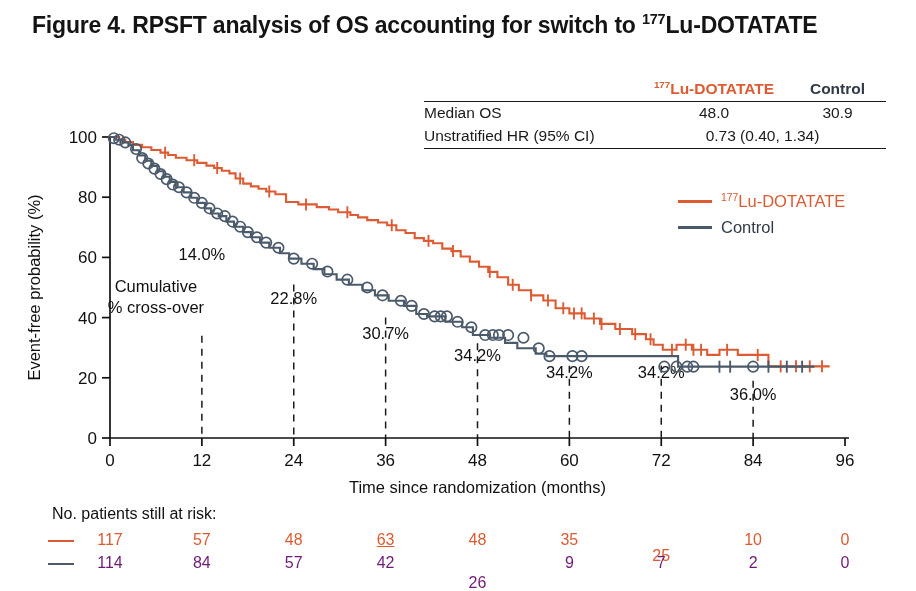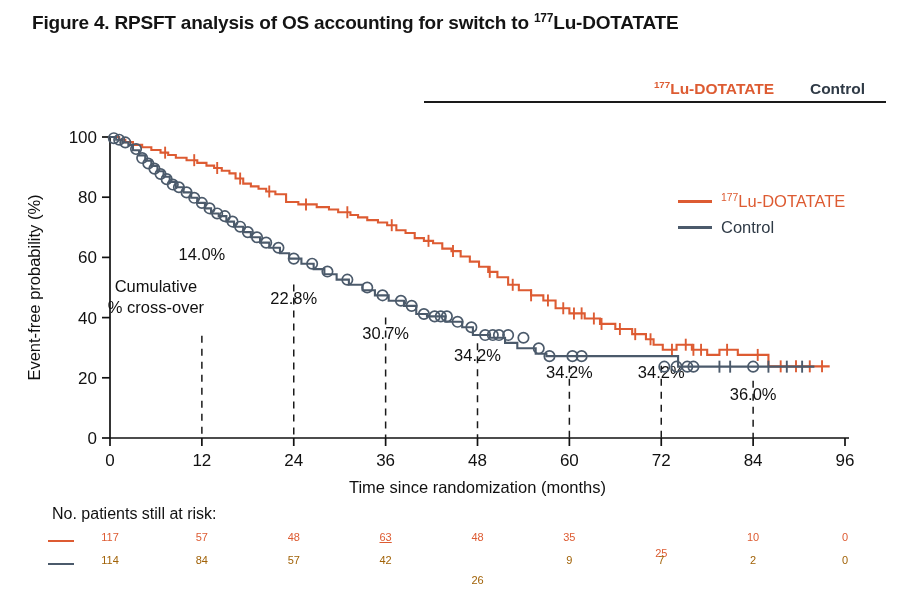--- a/index.html
+++ b/index.html
@@ -15,21 +15,21 @@
     color: #1a1a1a;
     overflow: hidden;
   }
 
   
   #figure-title {
     position: absolute;
     left: 32px;
     top: 10px;
     width: 850px;
-    font-size: 19px;
+    font-size: 23px;
     font-weight: bold;
     line-height: 1.38;
     letter-spacing: -0.2px;
     color: #141414;
   }
   #figure-title sup { font-size: 0.63em; vertical-align: super; line-height: 0; }
 
   
   #summary-table {
     position: absolute;
@@ -94,46 +94,55 @@
     position: absolute;
     left: 52px;
     top: 505px;
     font-size: 16px;
     color: #111111;
     white-space: nowrap;
   }
   .risk-swatch { position: absolute; width: 26px; height: 2.2px; }
   .risk-num {
     position: absolute;
-    font-size: 11px;
+    font-size: 16px;
     text-align: center;
     width: 44px;
     white-space: nowrap;
   }
   .risk-active { color: #DD5B32; }
-  .risk-control { color: #a16207; text-align: center; }
+  .risk-control { color: #701a75; text-align: center; }
 </style>
 </head>
 <body>
 
 <div id="figure-title">
   <span>Figure 4. RPSFT analysis of OS accounting for switch to </span><sup>177</sup><span>Lu-DOTATATE</span><br>
 </div>
 
 <div id="summary-table">
   <table>
     <tbody>
         <tr>
       <td class="colA"></td>
       <td class="colB hdr-cell hdr-active"><sup>177</sup><span>Lu-DOTATATE</span></td>
       <td class="colC hdr-cell hdr-control">Control</td>
     </tr>
     <tr class="rule-row">
           <td colspan="3"></td>
         </tr>
+    <tr>
+      <td>Median OS</td>
+      <td class="val">48.0</td>
+      <td class="val">30.9</td>
+    </tr>
+    <tr>
+      <td>Unstratified HR (95% CI)</td>
+      <td class="val-span" colspan="2">0.73 (0.40, 1.34)</td>
+    </tr>
     <tr class="rule-row">
           <td colspan="3"></td>
         </tr>
   </tbody>
     </table>
 </div>
 
 <svg id="plot-svg" width="916" height="591">
   <g id="plot-root">
       <line x1="110" y1="438" x2="849" y2="438" class="axis-line"></line>

